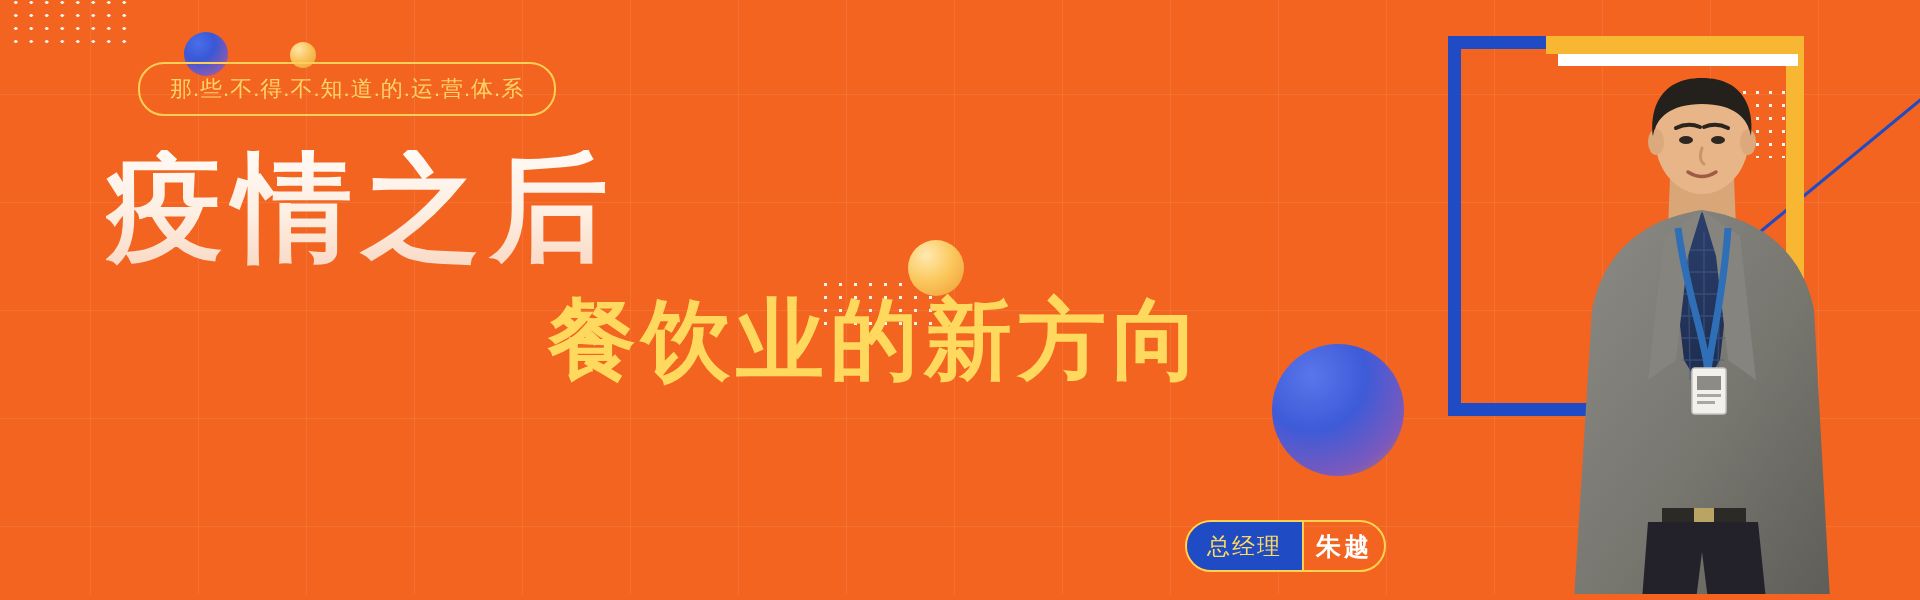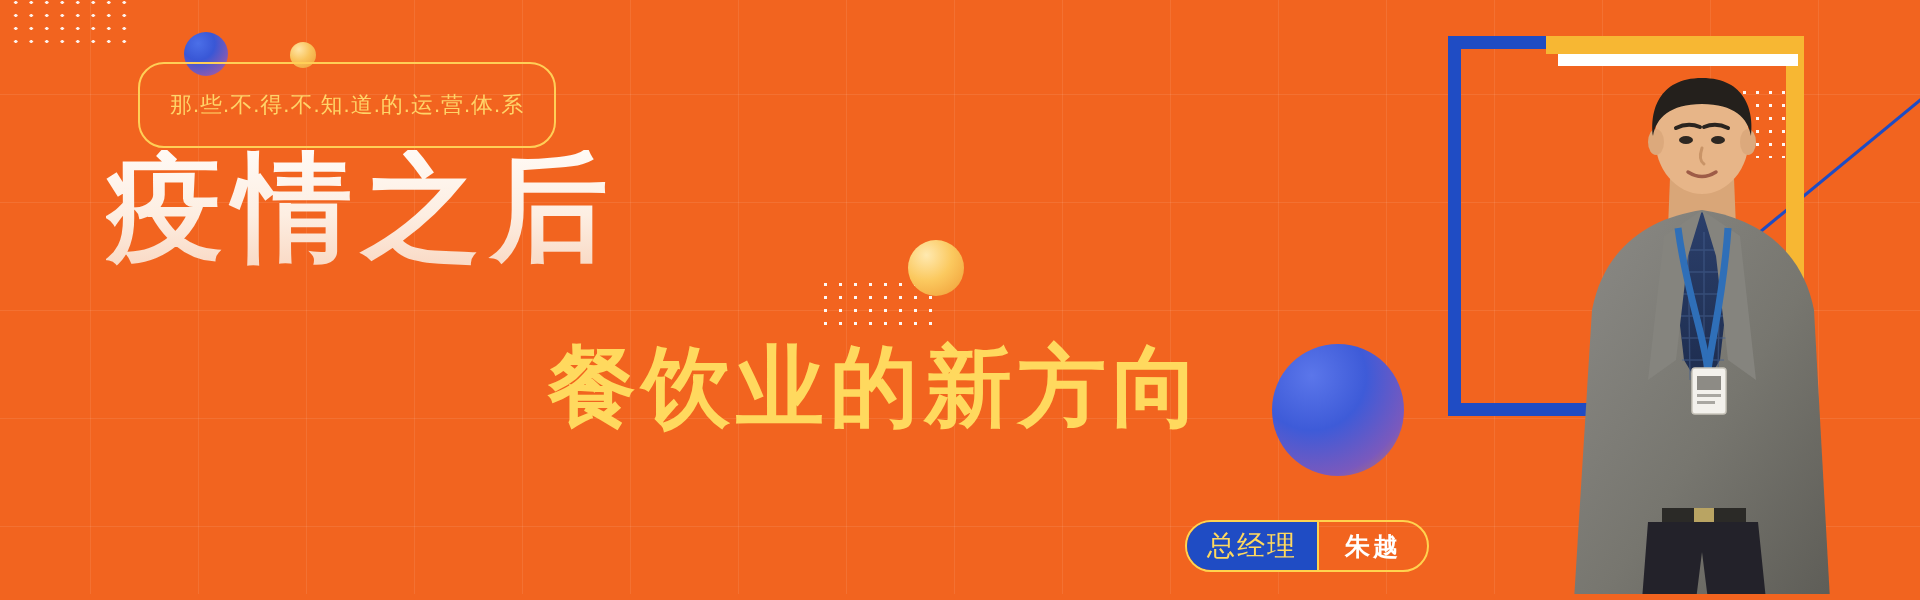--- a/index.html
+++ b/index.html
@@ -47,21 +47,21 @@
     background:radial-gradient(circle at 33% 27%, #ffe9b0 0%, #fbc95f 46%, #ef9a33 100%);
   }
   .sphere-blue-big{
     left:1272px;top:344px;width:132px;height:132px;
     background:radial-gradient(circle at 30% 24%, #5b76ea 0%, #3e5bd8 40%, #7a59bd 74%, #d1784c 100%);
   }
 
   
   .subtitle-pill{
     position:absolute;left:138px;top:62px;
-    height:50px;padding:16px 30px;
+    height:50px;padding:0 30px;
     display:flex;align-items:center;
     border:2px solid #ffcf57;border-radius:26px;
     color:#ffd468;
     font-size:22px;letter-spacing:1px;
     white-space:nowrap;
     font-family:"Liberation Sans","DejaVu Sans",sans-serif;
   }
 
   
   .headline-1{
@@ -77,40 +77,39 @@
   }
   
   .headline-2{
     position:absolute;left:548px;top:296px;
     font-size:88px;line-height:1;
     font-weight:bold;
     letter-spacing:6px;
     white-space:nowrap;
     color:#ffd95e;
     font-family:"DejaVu Sans","Liberation Sans",sans-serif;
-    margin-top:47px;
   }
 
   
   .speaker-badge{
     position:absolute;left:1185px;top:520px;
     height:48px;display:flex;align-items:stretch;
     border:2px solid #ffd34f;border-radius:26px;
     overflow:hidden;
   }
   .badge-role{
     background:#1f4cc4;color:#ffd95e;
     display:flex;align-items:center;justify-content:center;
-    padding:0 20px;font-size:28px;letter-spacing:2px;
+    padding:0 20px;font-size:23px;letter-spacing:2px;
     border-right:2px solid #ffd34f;
   }
   .badge-name{
     background:transparent;color:#ffffff;
     display:flex;align-items:center;justify-content:center;
-    padding:0 26px;font-size:25px;font-weight:bold;letter-spacing:3px;
+    padding:0 12px;font-size:25px;font-weight:bold;letter-spacing:3px;
   }
 
   
   .photo-zone{
     position:absolute;left:1430px;top:0;width:490px;height:600px;
     overflow:hidden;
   }
   .frame-blue{
     position:absolute;left:18px;top:36px;width:352px;height:380px;
     border:13px solid #1f4cc4;box-sizing:border-box;

